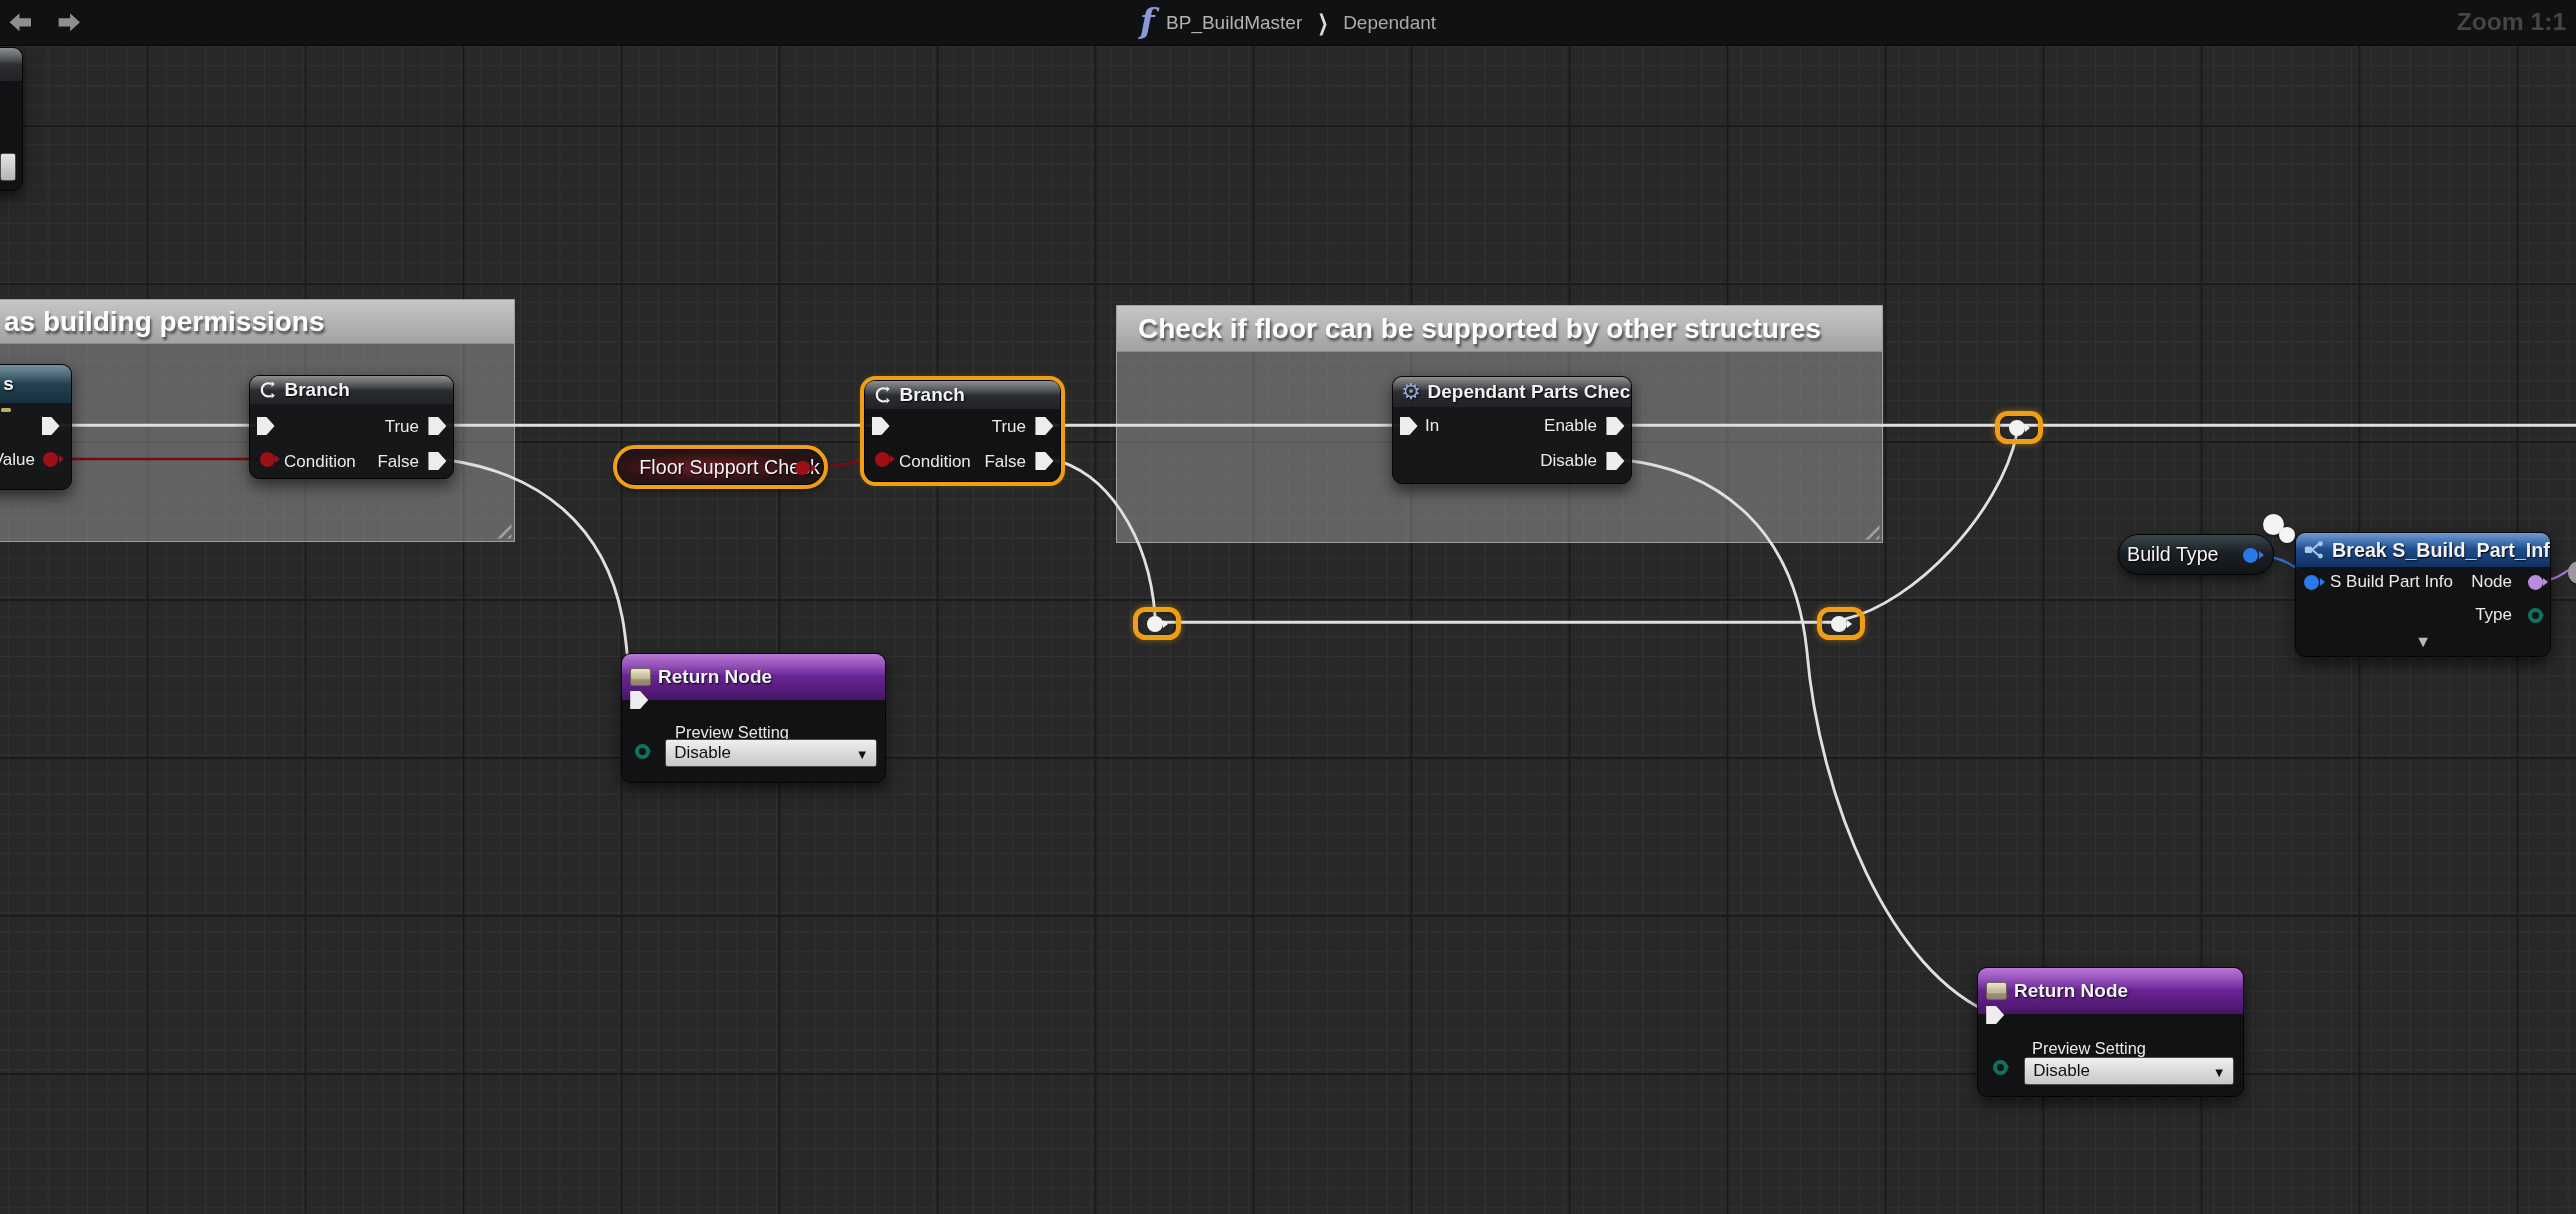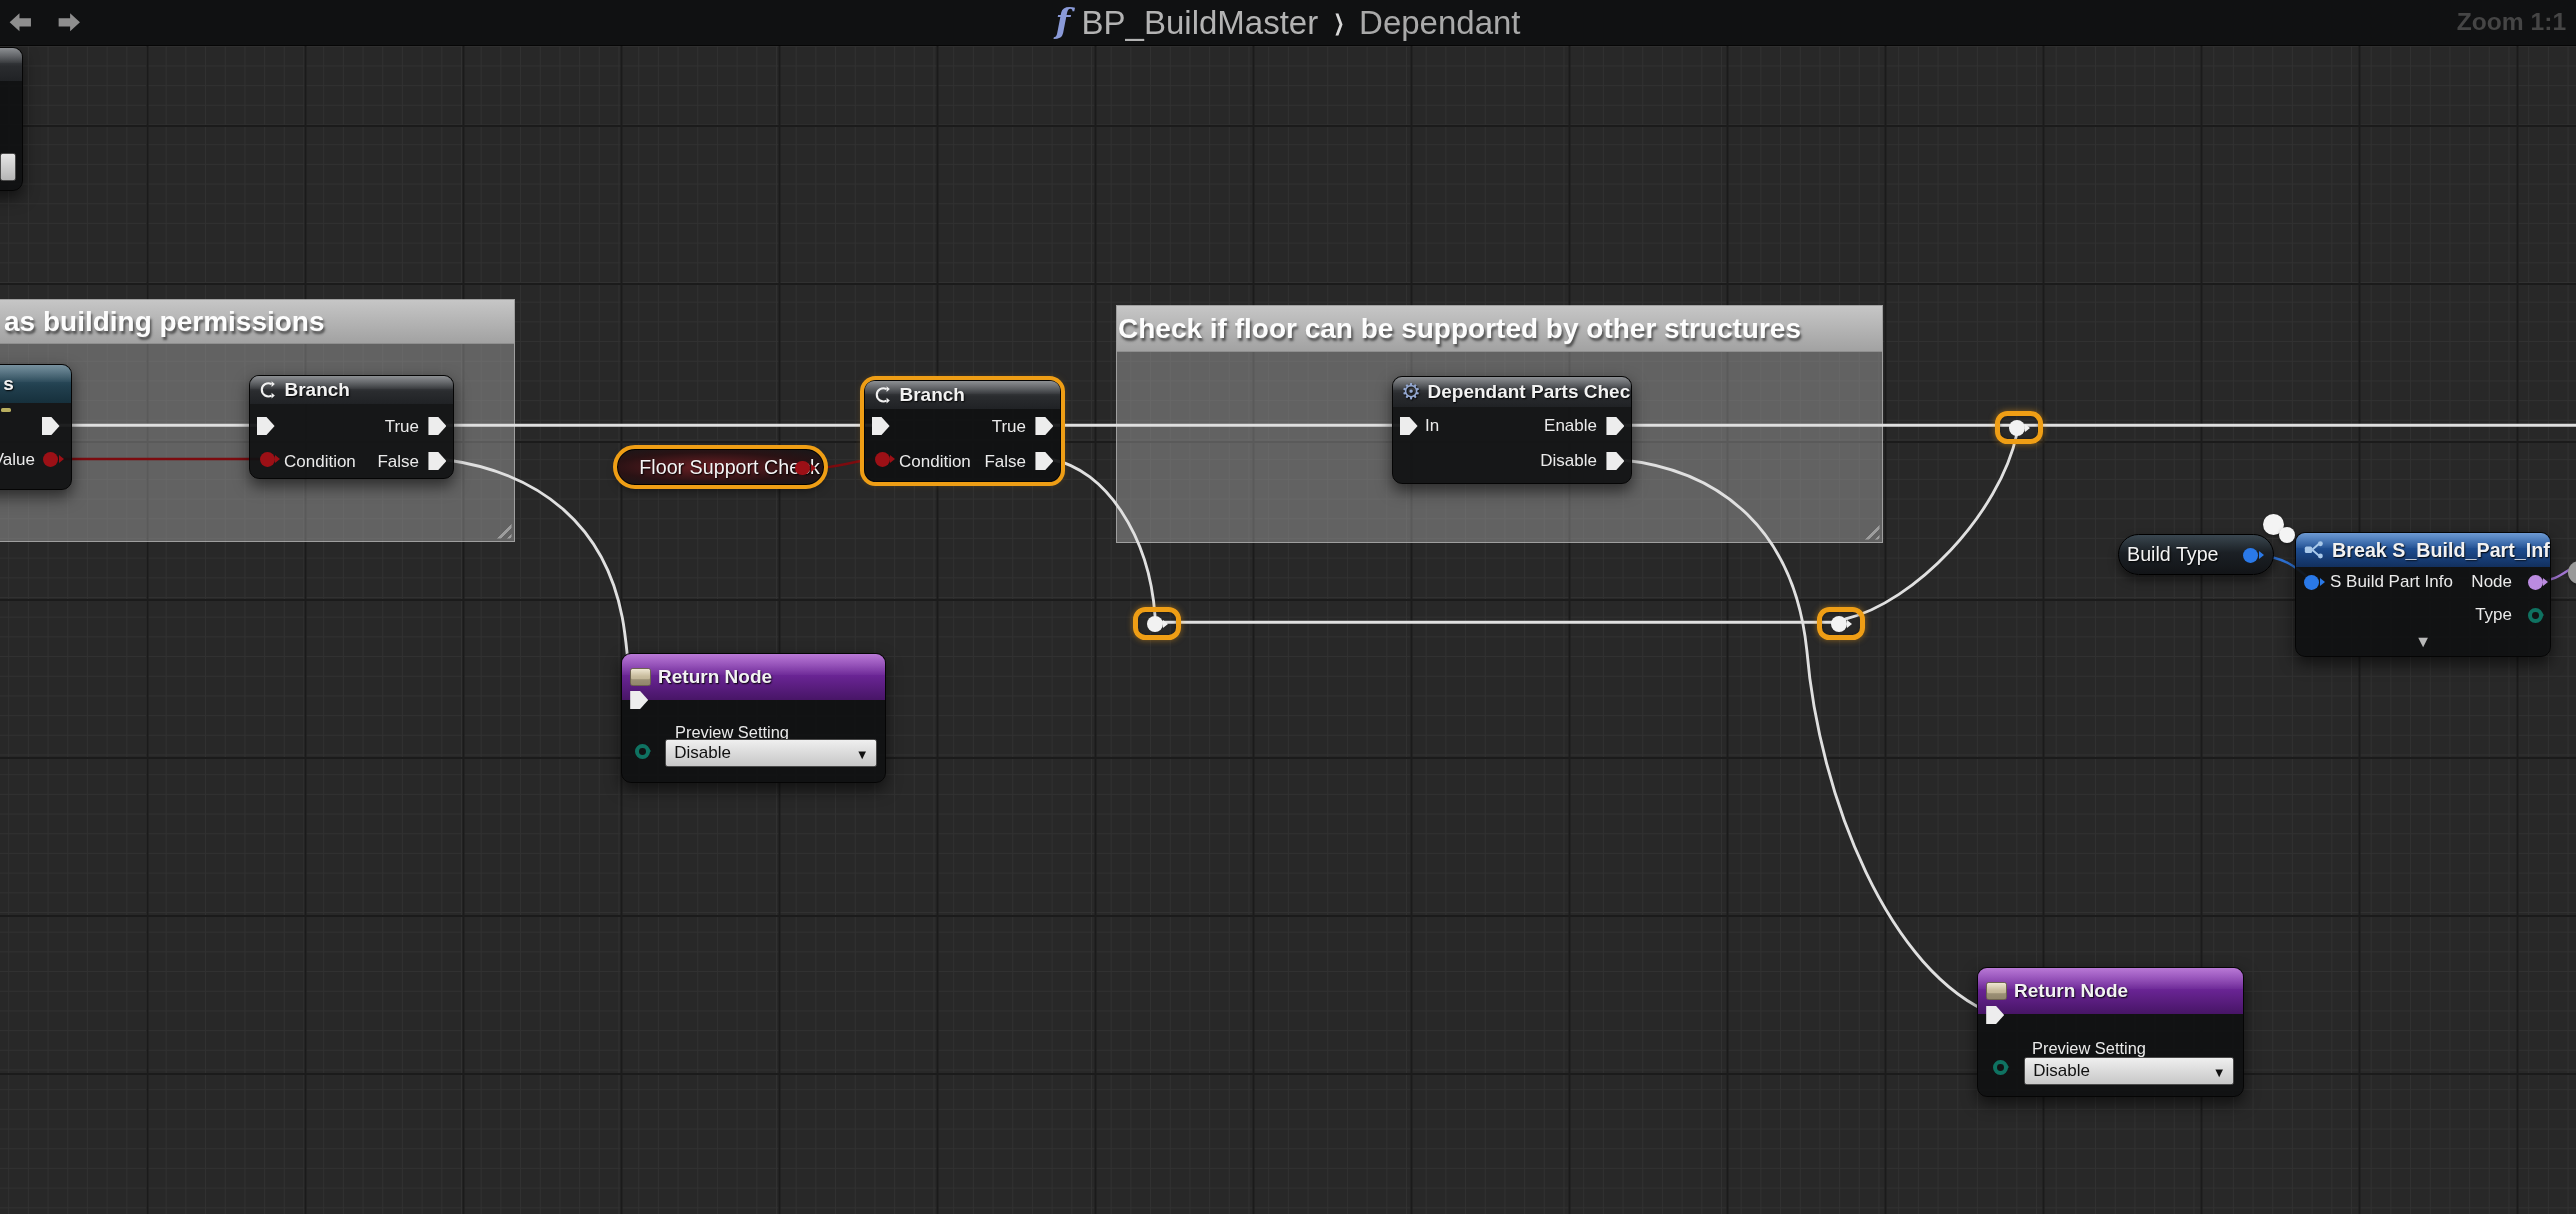--- a/index.html
+++ b/index.html
@@ -22,21 +22,21 @@
     background:#101112; z-index:10; border-bottom:0.8px solid #060606;
   }
   .nav-arrow { position:absolute; top:9.9px; width:24.6px; height:24.6px; cursor:pointer; }
   .nav-back { left:8.2px; } .nav-fwd { left:57px; }
   .breadcrumb {
     position:absolute; left:0; top:0; width:100%; height:46px;
     display:flex; align-items:center; justify-content:center; gap:11.5px;
   }
   .fn-icon { font-family:"DejaVu Serif", serif; font-style:italic; font-weight:bold;
     font-size:34px; color:#8a9ad8; line-height:1; margin-top:-4.9px; }
-  .crumb { font-size:33px; color:#a9a9a9; }
+  .crumb { font-size:19px; color:#a9a9a9; }
   .crumb-sep { color:#d8d8d8; font-size:21.3px; font-weight:bold; transform:scaleX(.75); }
   .zoom-label { position:absolute; right:9.9px; top:8.2px; font-size:24.6px; font-weight:bold; color:#454545; }
   
   .comment-layer { position:absolute; inset:0; z-index:1;border-radius:9px; }
   .wires { position:absolute; left:0; top:0; z-index:2; pointer-events:none; }
   .node-layer { position:absolute; inset:0; z-index:3; }
   .watermark {
     position:absolute; right:13px; bottom:13px; z-index:0;
     font-size:67px; font-weight:bold; letter-spacing:0.8px; color:#3e3e3e;
   }
@@ -132,21 +132,21 @@
 
     <div class="comment" style="left:-256px; top:299px; width:771px; height:243px;">
       <div class="comment-header">
         <span class="comment-title" style="padding-left:259px;">as building permissions</span>
       </div>
       <div class="comment-resize"></div>
     </div>
 
     <div class="comment" style="left:1116px; top:305px; width:767px; height:238px;">
       <div class="comment-header" style="height:46px;">
-        <span class="comment-title" style="padding-left:1px;">Check if floor can be supported by other structures</span>
+        <span class="comment-title" style="padding-left:21px;">Check if floor can be supported by other structures</span>
       </div>
       <div class="comment-resize"></div>
     </div>
   </div>
 
   <svg class="wires" width="2576" height="1215" viewBox="0 0 3138 1480">
     <g fill="none" stroke-linecap="round">
       <path d="M70,518 H314" stroke="#e0e0e0" stroke-width="3.5"></path>
       <path d="M68,559 H318" stroke="#7c0b0f" stroke-width="3"></path>
       <path d="M543,518 H1066" stroke="#e0e0e0" stroke-width="3.5"></path>

